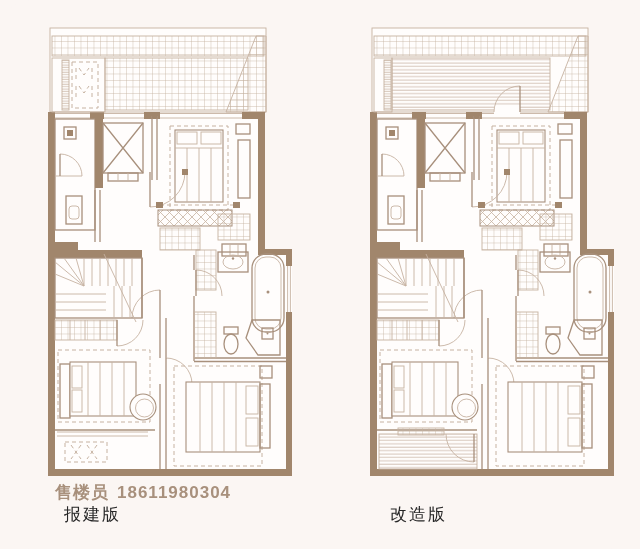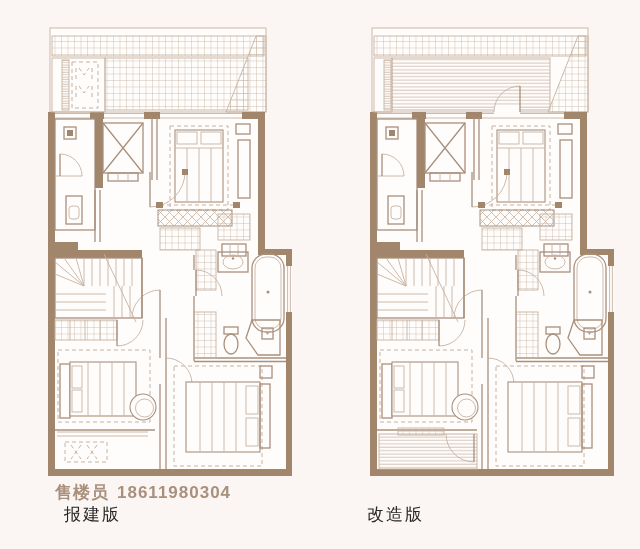--- a/index.html
+++ b/index.html
@@ -22,21 +22,21 @@
   .hl{fill:url(#hl);stroke:var(--line_light);stroke-width:0.9;}
   .hl2{fill:url(#hl2);stroke:var(--line_light);stroke-width:0.9;}
   .xh{fill:url(#xh);stroke:var(--line);stroke-width:1;}
   .paper{fill:var(--paper);stroke:none;}
   .dot{fill:var(--line);stroke:none;}
   
   .contact{position:absolute;left:55px;top:481px;font-size:17px;font-weight:bold;color:var(--line);letter-spacing:1px;white-space:nowrap;}
   .contact .ph{margin-left:8px;}
   .caption{position:absolute;top:503px;font-size:17px;color:var(--text_dark);letter-spacing:2px;white-space:nowrap;margin-left:9px;}
   .cap-left{left:55px;}
-  .cap-right{left:358px;font-family:Liberation Serif, serif;}
+  .cap-right{left:381px;font-family:Liberation Serif, serif;}
 </style>
 </head>
 <body>
 
 <div class="canvas">
 <svg width="640" height="549" viewBox="0 0 640 549">
   <defs>
     <pattern id="grid" width="6.5" height="6.5" patternUnits="userSpaceOnUse">
       <path class="pat" d="M0 0H6.5M0 0V6.5"></path>
     </pattern>

